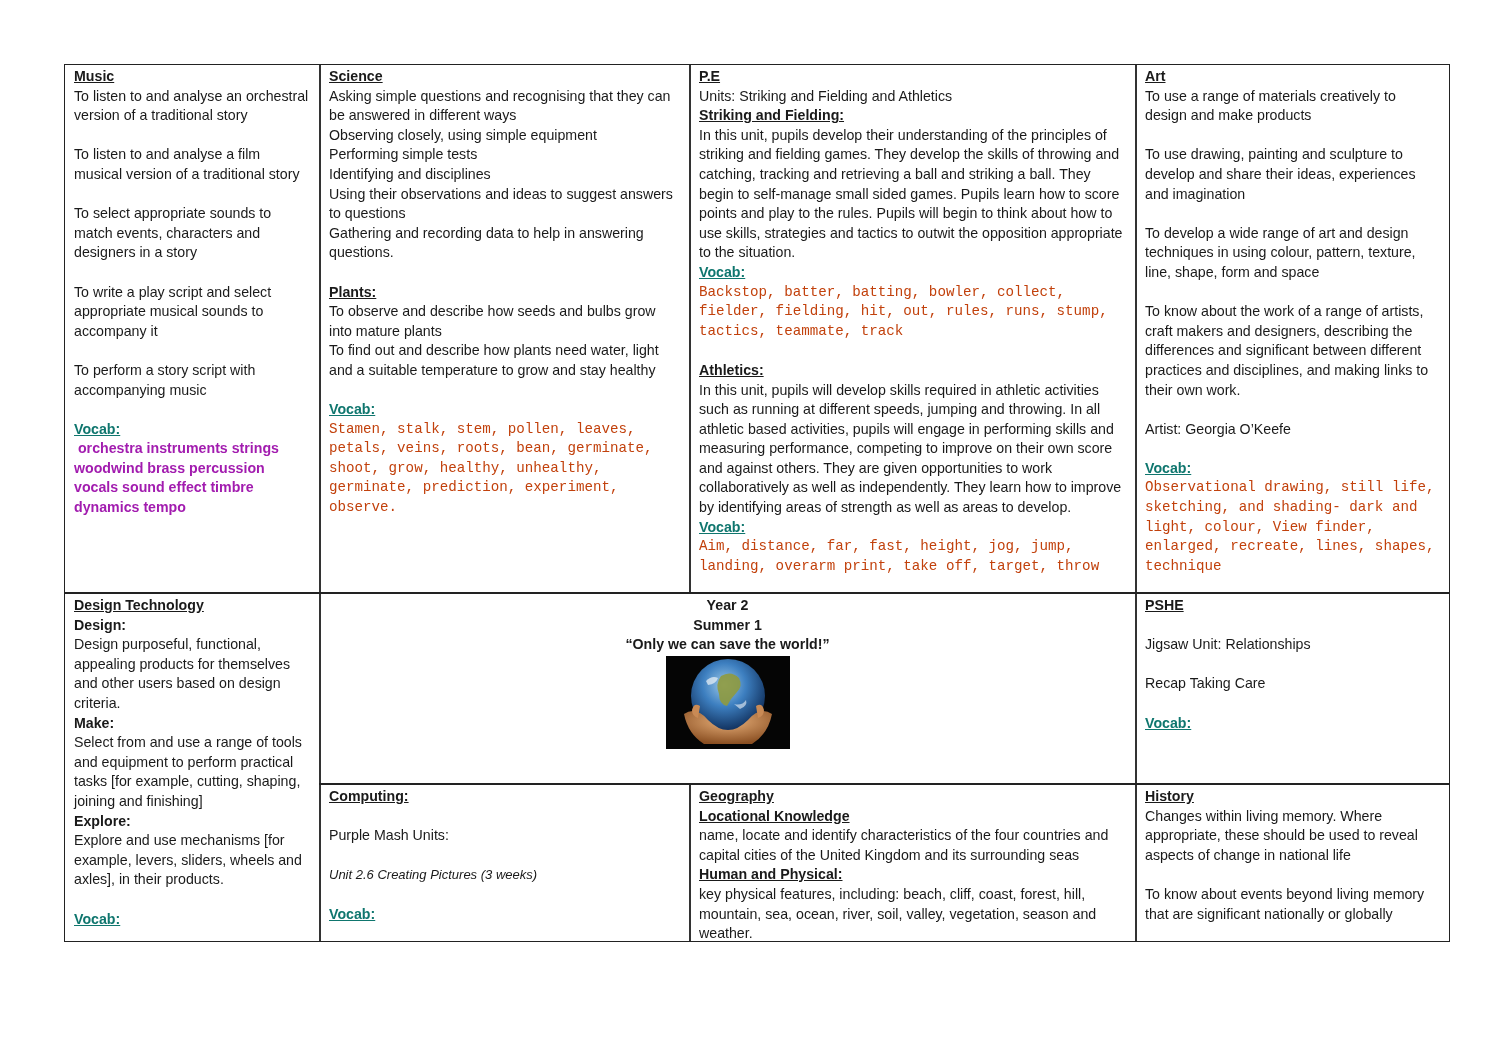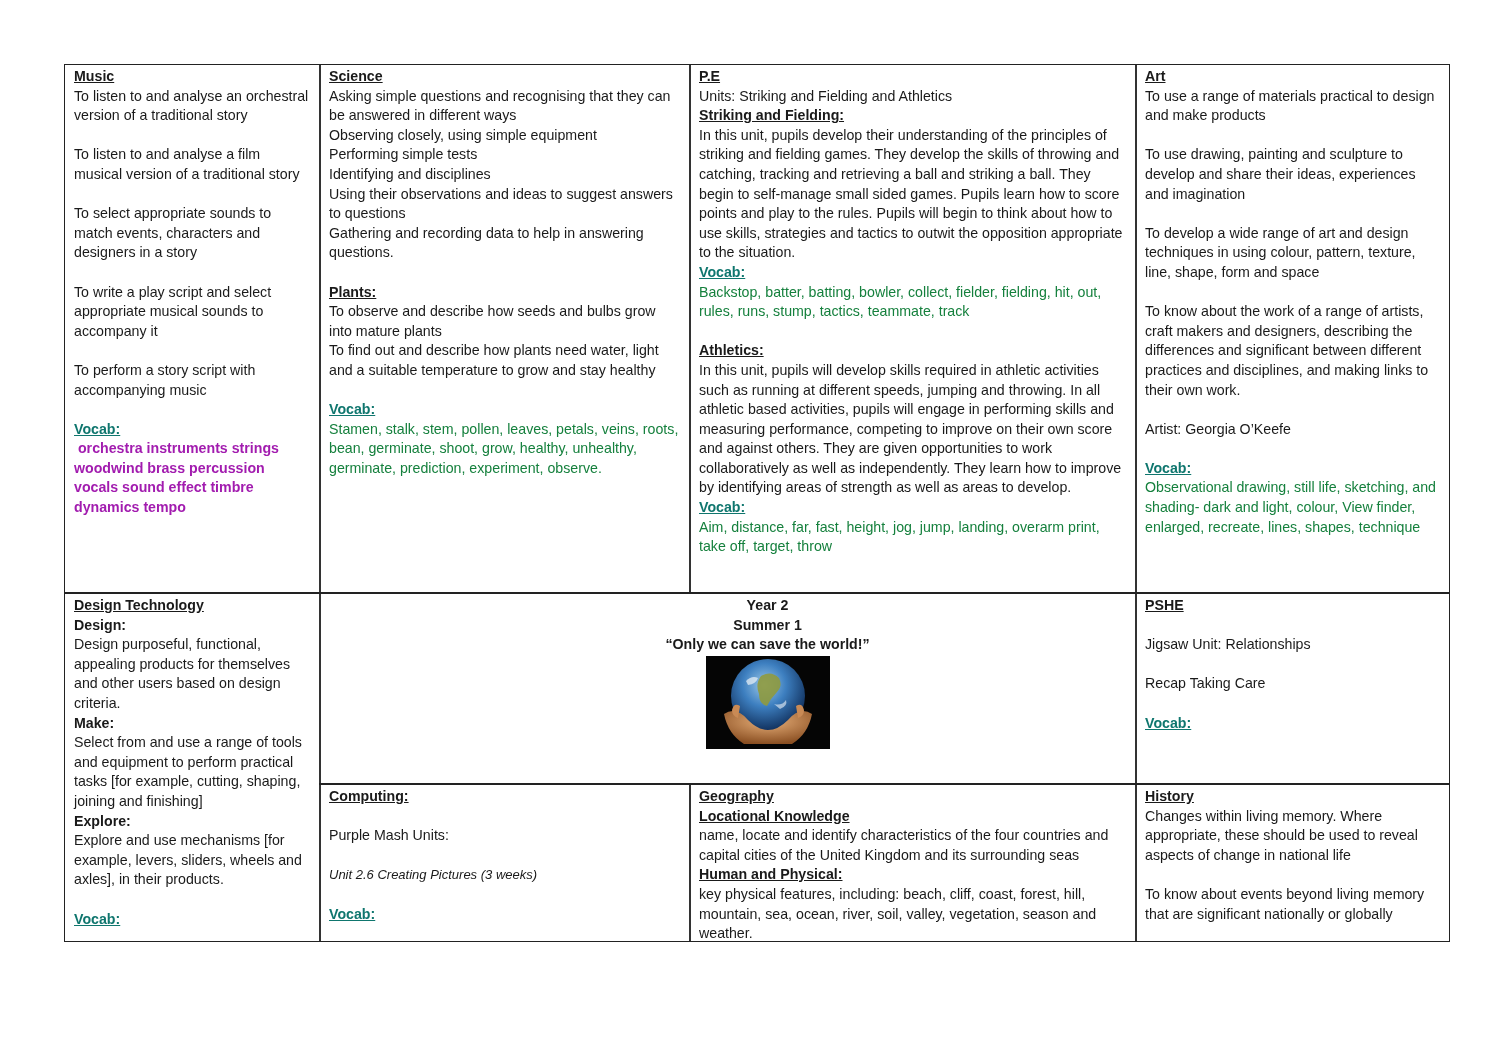--- a/index.html
+++ b/index.html
@@ -26,21 +26,21 @@
       overflow: hidden;
     }
     .vline { position: absolute; width: 1.5px; background: #333; }
     .hline { position: absolute; height: 1.5px; background: #222; }
     .title { font-weight: bold; text-decoration: underline; display: block; }
     .sub-u { font-weight: bold; text-decoration: underline; display: block; }
     .sub-b { font-weight: bold; display: block; }
     .para { display: block; }
     .gap { display: block; height: 19.6px; }
     .vocab-label { color: #0f766e; font-weight: bold; text-decoration: underline; display: block; }
-    .vocab { color: #15803d; display: block; }
+    .vocab { color: #c2410c; display: block; font-family: Liberation Mono, monospace; }
     .vocab-bold { color: #a21caf; font-weight: bold; display: block; }
     .italic { font-style: italic; font-size: 13px; display: block; }
     .center { text-align: center; font-weight: bold; display: block; }
     .globe-wrap { display: flex; justify-content: center; margin-top: 1px; }
     .globe-img {
       width: 124px; height: 93px; background: #050505; position: relative; overflow: hidden;
     }
   </style>
 </head>
 <body>
@@ -96,21 +96,21 @@
     <span class="vocab">Backstop, batter, batting, bowler, collect, fielder, fielding, hit, out, rules, runs, stump, tactics, teammate, track</span>
     <span class="gap"></span>
     <span class="sub-u">Athletics:</span>
     <span class="para">In this unit, pupils will develop skills required in athletic activities such as running at different speeds, jumping and throwing. In all athletic based activities, pupils will engage in performing skills and measuring performance, competing to improve on their own score and against others. They are given opportunities to work collaboratively as well as independently. They learn how to improve by identifying areas of strength as well as areas to develop.</span>
     <span class="vocab-label">Vocab:</span>
     <span class="vocab">Aim, distance, far, fast, height, jog, jump, landing, overarm print, take off, target, throw</span>
   </div>
 
   <div class="cell" style="left:1071px; top:0; width:313px; height:527px;">
     <span class="title">Art</span>
-    <span class="para">To use a range of materials practical to design and make products</span>
+    <span class="para">To use a range of materials creatively to design and make products</span>
     <span class="gap"></span>
     <span class="para">To use drawing, painting and sculpture to develop and share their ideas, experiences and imagination</span>
     <span class="gap"></span>
     <span class="para">To develop a wide range of art and design techniques in using colour, pattern, texture, line, shape, form and space</span>
     <span class="gap"></span>
     <span class="para">To know about the work of a range of artists, craft makers and designers, describing the differences and significant between different practices and disciplines, and making links to their own work.</span>
     <span class="gap"></span>
     <span class="para">Artist: Georgia O’Keefe</span>
     <span class="gap"></span>
     <span class="vocab-label">Vocab:</span>
@@ -122,21 +122,21 @@
     <span class="sub-b">Design:</span>
     <span class="para">Design purposeful, functional, appealing products for themselves and other users based on design criteria.</span>
     <span class="sub-b">Make:</span>
     <span class="para">Select from and use a range of tools and equipment to perform practical tasks [for example, cutting, shaping, joining and finishing]</span>
     <span class="sub-b">Explore:</span>
     <span class="para">Explore and use mechanisms [for example, levers, sliders, wheels and axles], in their products.</span>
     <span class="gap"></span>
     <span class="vocab-label">Vocab:</span>
   </div>
 
-  <div class="cell" style="left:255px; top:529px; width:815px; height:189px;margin-left:40px;">
+  <div class="cell" style="left:255px; top:529px; width:815px; height:189px;">
     <span class="center">Year 2</span>
     <span class="center">Summer 1</span>
     <span class="center">“Only we can save the world!”</span>
     <div class="globe-wrap">
       <div class="globe-img">
         <svg width="124" height="93" viewBox="0 0 124 93">
           <defs>
             <radialGradient id="g1" cx="45%" cy="35%" r="65%">
               <stop offset="0%" stop-color="#9cc8e8"></stop>
               <stop offset="45%" stop-color="#3d7fc0"></stop>

